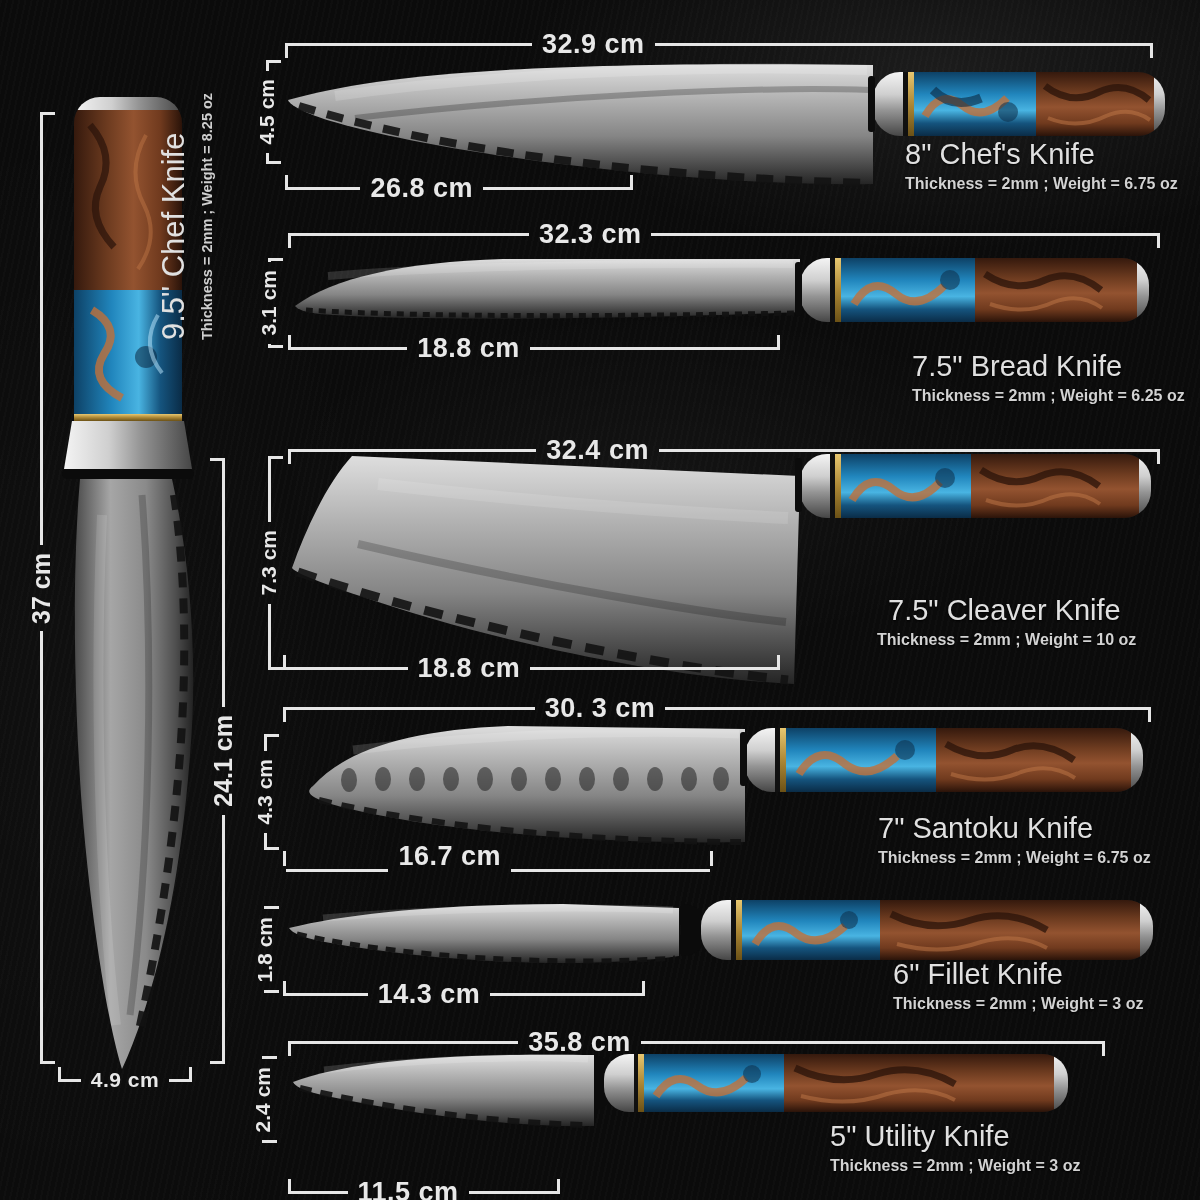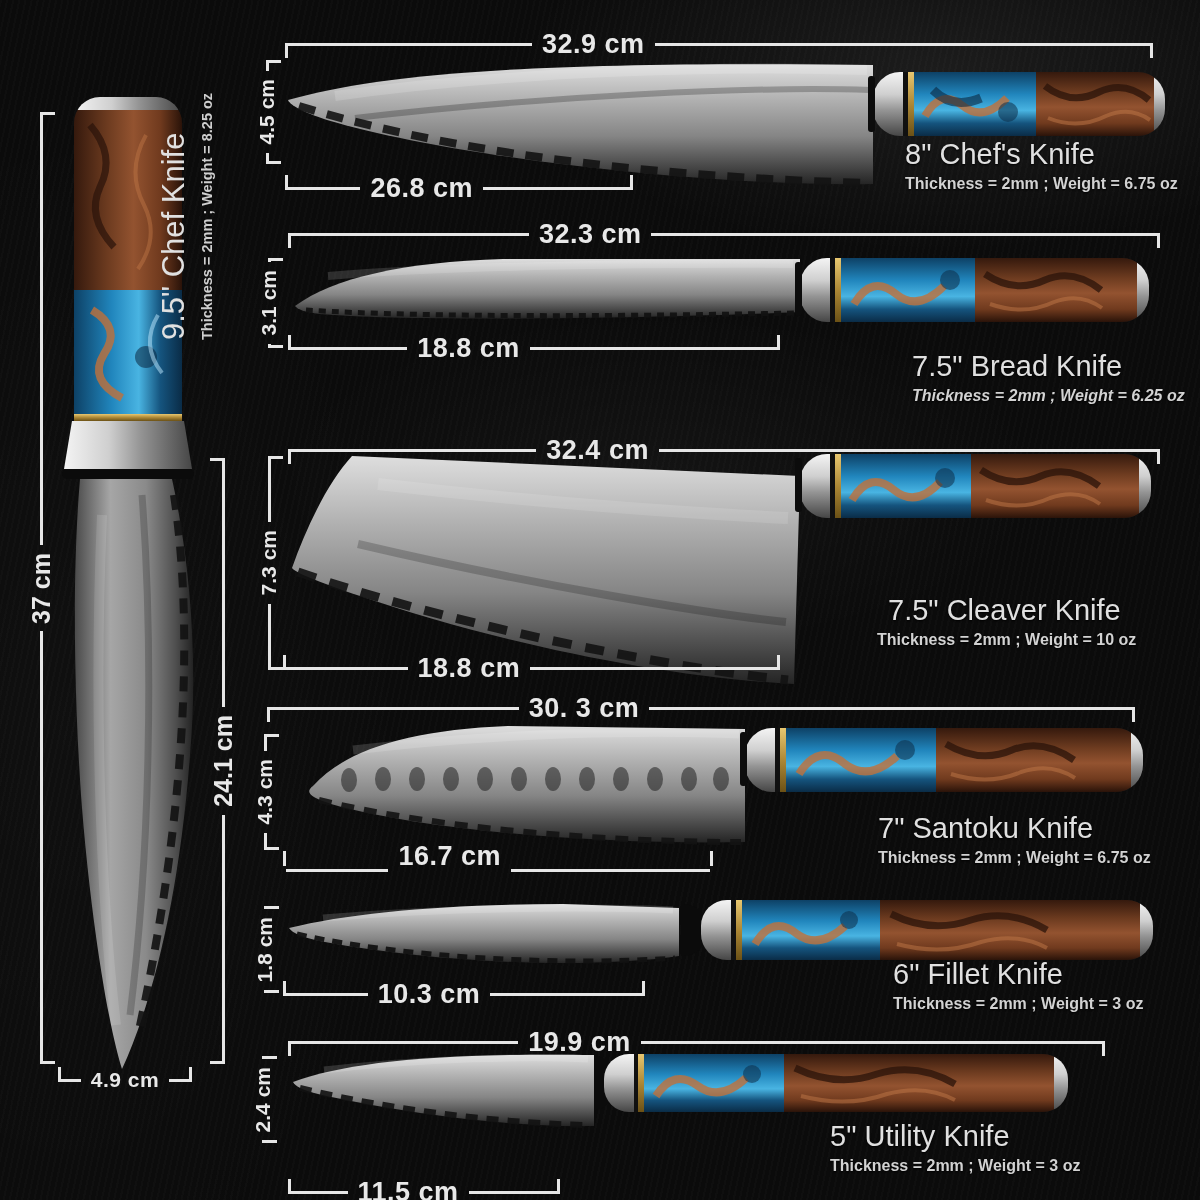--- a/index.html
+++ b/index.html
@@ -249,21 +249,21 @@
       <i class="tick"></i>
   </div>
   <div class="hdim tu" style="left:288px;top:330px;width:492px;--lf:.64;--rf:1.36;">
     <i class="tick"></i>
       <i class="seg l"></i>
     <span class="lbl">18.8 cm</span>
     <i class="seg r"></i>
       <i class="tick"></i>
   </div>
   <div class="kname" style="left:912px;top:350px;">7.5" Bread Knife</div>
-  <div class="kspecs" style="left:912px;top:387px;font-style:italic;">Thickness = 2mm ; Weight = 6.25 oz</div>
+  <div class="kspecs" style="left:912px;top:387px;">Thickness = 2mm ; Weight = 6.25 oz</div>
 
   <div class="hdim td" style="left:288px;top:432px;width:872px;--lf:.66;--rf:1.34;">
     <i class="tick"></i>
       <i class="seg l"></i>
     <span class="lbl">32.4 cm</span>
     <i class="seg r"></i>
       <i class="tick"></i>
   </div>
   <svg class="abs" style="left:288px;top:444px;" width="876" height="250" viewBox="0 0 876 250">
     <defs>
@@ -300,21 +300,21 @@
   <div class="hdim tu" style="left:283px;top:650px;width:497px;--lf:.66;--rf:1.34;">
     <i class="tick"></i>
       <i class="seg l"></i>
     <span class="lbl">18.8 cm</span>
     <i class="seg r"></i>
       <i class="tick"></i>
   </div>
   <div class="kname" style="left:888px;top:594px;">7.5" Cleaver Knife</div>
   <div class="kspecs" style="left:877px;top:631px;">Thickness = 2mm ; Weight = 10 oz</div>
 
-  <div class="hdim td" style="left:267px;top:690px;width:868px;--lf:.68;--rf:1.32;">
+  <div class="hdim td" style="left:283px;top:690px;width:868px;--lf:.68;--rf:1.32;">
     <i class="tick"></i>
       <i class="seg l"></i>
     <span class="lbl">30. 3 cm</span>
     <i class="seg r"></i>
       <i class="tick"></i>
   </div>
   <svg class="abs" style="left:283px;top:716px;" width="872" height="140" viewBox="0 0 872 140">
     <defs>
         <clipPath id="hc3">
           <rect x="0" y="0" width="398" height="64" rx="27"></rect>
@@ -398,31 +398,31 @@
   <div class="vdim tr" style="left:248px;top:906px;height:62px;">
     <i class="tick"></i>
       <i class="seg"></i>
     <span class="lbl">1.8 cm</span>
     <i class="seg"></i>
       <i class="tick"></i>
   </div>
   <div class="hdim tu" style="left:283px;top:976px;width:362px;--lf:.7;--rf:1.3;">
     <i class="tick"></i>
       <i class="seg l"></i>
-    <span class="lbl">10.3 cm</span>
+    <span class="lbl">14.3 cm</span>
     <i class="seg r"></i>
       <i class="tick"></i>
   </div>
   <div class="kname" style="left:893px;top:958px;">6" Fillet Knife</div>
   <div class="kspecs" style="left:893px;top:995px;">Thickness = 2mm ; Weight = 3 oz</div>
 
   <div class="hdim td" style="left:288px;top:1024px;width:817px;--lf:.66;--rf:1.34;">
     <i class="tick"></i>
       <i class="seg l"></i>
-    <span class="lbl">19.9 cm</span>
+    <span class="lbl">35.8 cm</span>
     <i class="seg r"></i>
       <i class="tick"></i>
   </div>
   <svg class="abs" style="left:288px;top:1046px;" width="800" height="100" viewBox="0 0 800 100">
     <defs>
         <clipPath id="hc5">
           <rect x="10" y="0" width="464" height="58" rx="25"></rect>
         </clipPath>
       </defs>
     <path d="M5,36 C60,16 150,7 306,9 L306,80 C215,82 100,64 30,48 C14,44 7,40 5,36 Z" fill="url(#gBlade)"></path>

